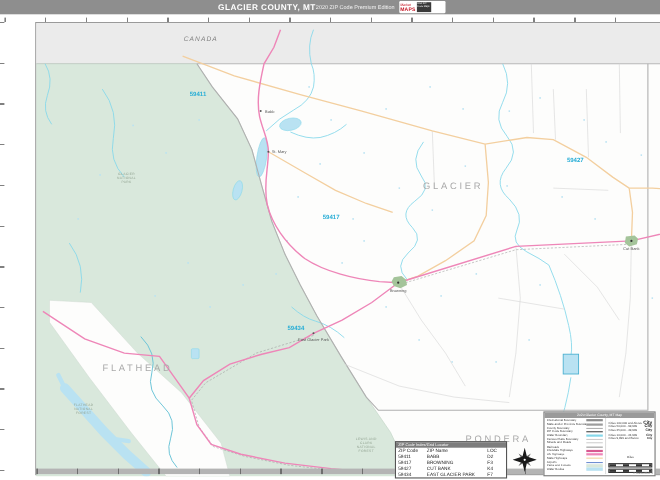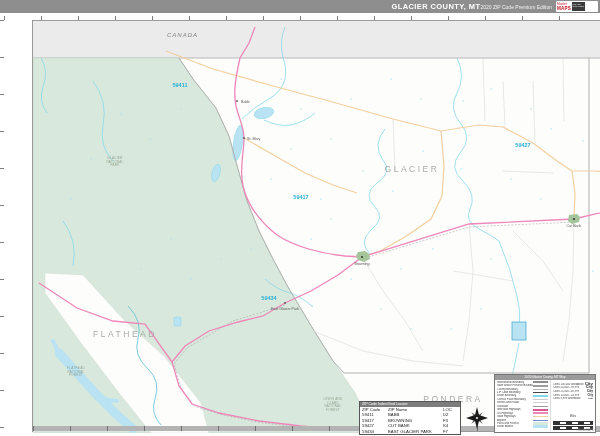--- a/index.html
+++ b/index.html
@@ -6,21 +6,21 @@
     --c-canada:#ebebeb; --c-park:#d9e8dc; --c-parkline:#c3d6c8; --c-land:#fdfdfc;
     --c-water:#86d8ea; --c-lake:#b9e2f2; --c-ushwy:#ee86b8; --c-sthwy:#f3cf9f;
     --c-local:#d9d9d9; --c-rail:#9a9a9a; --c-urban:#a4c49a; --c-boundary:#b0b0b0;
     --c-ziplabel:#29aed6; --c-countylabel:#a9a9a9; --c-headerbar:#8e8e8e;
   }
   html,body{margin:0;padding:0;}
   .page{position:relative;width:600px;height:436px;background:#fff;overflow:hidden;
         font-family:"Liberation Sans",sans-serif;}
   
   .header{position:absolute;left:0;top:0;width:600px;height:13px;background:var(--c-headerbar);
-          display:flex;align-items:center;justify-content:flex-end;box-sizing:border-box;padding:0 2px 0 5px;}
+          display:flex;align-items:center;justify-content:center;box-sizing:border-box;padding:0 2px 0 5px;}
   .h-title{color:#fff;font-size:7.5px;font-weight:bold;letter-spacing:.4px;}
   .h-right{display:flex;align-items:center;gap:4px;}
   .h-edition{color:#f2f2f2;font-size:5px;}
   .logo{width:42px;height:11px;background:#fff;border-radius:1px;display:flex;align-items:center;
         justify-content:flex-start;gap:1px;padding:0 1px;box-sizing:border-box;}
   .logo-txt{display:flex;flex-direction:column;line-height:3.4px;}
   .logo-script{color:#c41220;font-size:3.2px;font-style:italic;}
   .logo-bold{color:#c41220;font-size:4.6px;font-weight:bold;letter-spacing:.2px;}
   .logo-tag{background:#3a3a3a;color:#fff;font-size:2.2px;line-height:2.4px;width:13px;height:9px;
             overflow:hidden;padding:.5px;box-sizing:border-box;}

